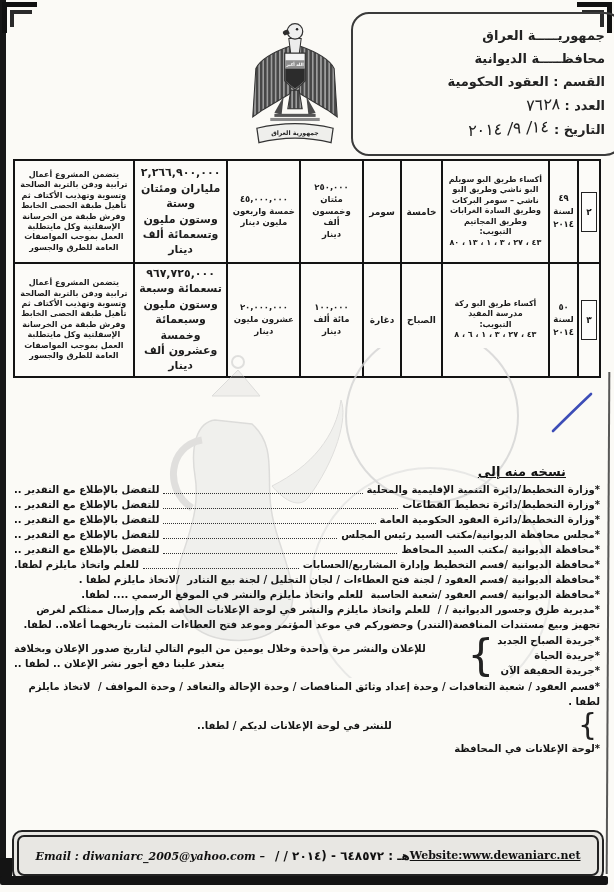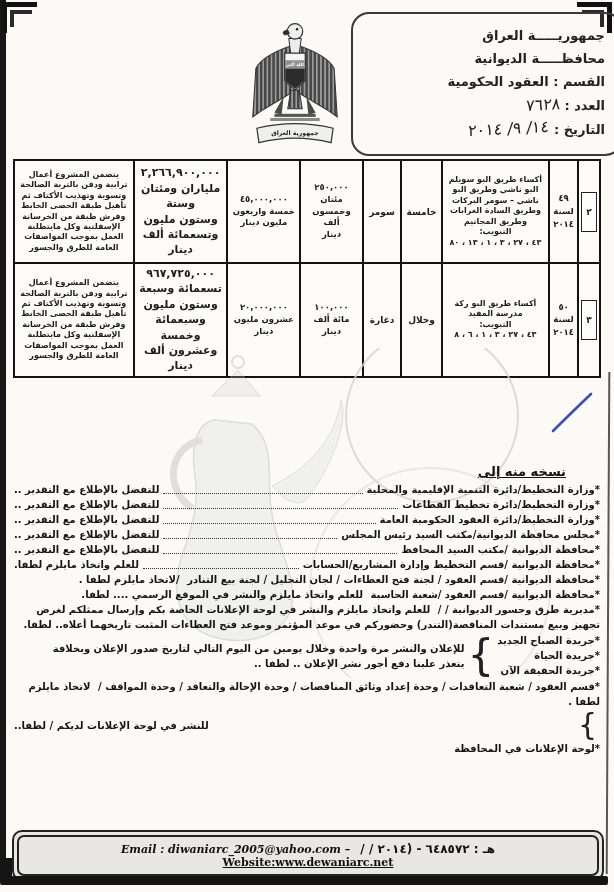--- a/index.html
+++ b/index.html
@@ -51,27 +51,27 @@
   .cline{display:flex;align-items:flex-end;line-height:15px;margin:0;}
   .cline .dest{white-space:nowrap;text-align:right;}
   .cline .leader{flex:1 1 auto;border-bottom:1.7px dotted #333;margin:0 4px 3px 4px;min-width:10px;}
   .cline .action{white-space:nowrap;}
   .plainline{line-height:15px;}
   .plainline .dest{margin-left:4px;}
   .group{display:flex;direction:rtl;align-items:center;margin:1px 0;}
   .gnames{display:flex;flex-direction:column;line-height:15px;flex:0 0 auto;}
   .gbrace{font-size:42px;font-weight:normal;margin:0 3px;color:#222;line-height:1;}
   .gbrace.small{font-size:30px;}
-  .gaction{flex:1;white-space:pre-line;text-align:right;line-height:15px;}
-  .gaction.right{text-align:left;white-space:nowrap;}
+  .gaction{flex:1;white-space:pre-line;text-align:left;line-height:15px;}
+  .gaction.right{text-align:center;white-space:nowrap;}
   
   .footer-outer{position:absolute;left:12px;top:830px;width:588px;height:47px;border:2px solid #222;
                 border-radius:10px;background:#e8e7e3;}
   .footer-inner{position:absolute;left:3px;top:3px;right:3px;bottom:3px;border:2px solid #222;border-radius:7px;
-                display:flex;flex-direction:column;justify-content:center;align-items:center;
+                display:flex;justify-content:center;align-items:center;
                 font-family:"DejaVu Serif",serif;font-weight:bold;font-size:11px;color:#111;}
   .email-row{display:flex;gap:10px;align-items:baseline;}
   .email-row .ltr{font-style:italic;}
   .email-row .rtl{direction:rtl;font-family:"DejaVu Sans",sans-serif;font-size:12px;text-align:center;}
   .web-row{text-decoration:underline;}
 </style>
 </head>
 <body>
 
 <div class="page">
@@ -166,21 +166,21 @@
     </tr>
     <tr class="r">
       <td class="c-no"><span>٣</span></td>
       <td class="c-tender pre">٥٠
 لسنة
 ٢٠١٤</td>
       <td class="c-project pre">أكساء طريق البو ركة
 مدرسة المفيد
 التبويب:
 ٤٣ ، ٢٧ ، ٣ ، ١ ، ٦ ، ٨</td>
-      <td class="c-class">وخلال</td>
+      <td class="c-class">الصباح</td>
       <td class="c-loc">دغارة</td>
       <td class="c-doc pre">١٠٠,٠٠٠
 مائة ألف دينار</td>
       <td class="c-bond pre">٢٠,٠٠٠,٠٠٠
 عشرون مليون
 دينار</td>
       <td class="c-cost pre">٩٦٧,٧٢٥,٠٠٠
 تسعمائة وسبعة
 وستون مليون
 وسبعمائة وخمسة

